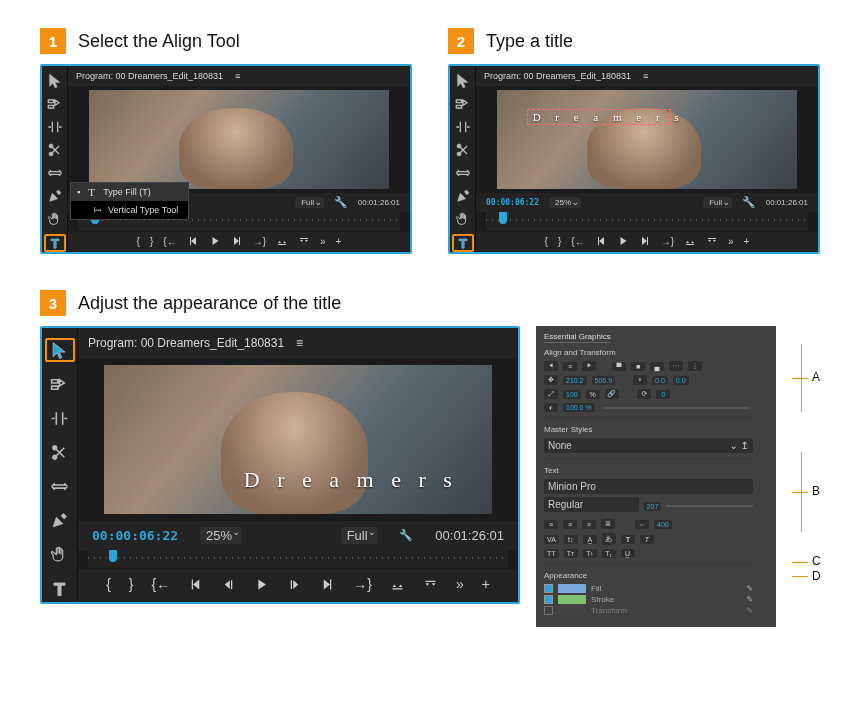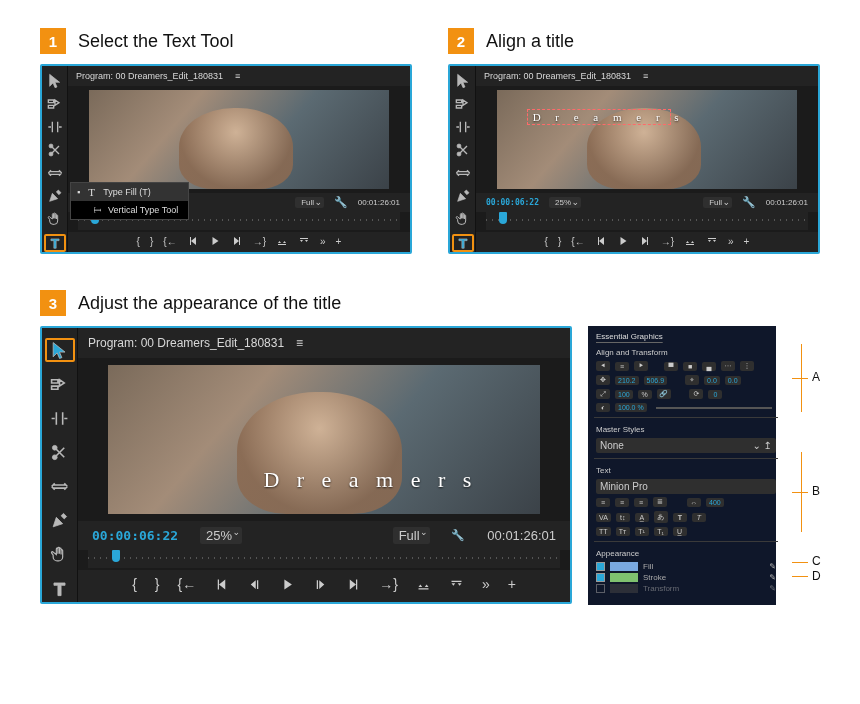--- a/index.html
+++ b/index.html
@@ -175,25 +175,25 @@
   }
   .tool-flyout .fly-row { display:flex; align-items:center; gap:6px; padding:3px 10px 3px 6px; }
   .tool-flyout .fly-row:first-child { background:#333; }
   .fly-t { font-family: Georgia, serif; font-size:11px; width:11px; text-align:center; }
 
   
   .step3-row { display:flex; gap:16px; align-items:flex-start; }
 
   
   .eg-panel {
-    width: 188px;
-    background:#0f172a;
+    width: 240px;
+    background:#404040;
     color:#aaa;
     font-size:8px;
-    padding:6px 0 10px 8px;
+    padding:6px 23px 10px 8px;
     position:relative;
   }
   .eg-header-t { color:#ddd; text-decoration: underline; text-decoration-color:#666; text-underline-offset:3px; }
   .eg-sub { color:#ccc; margin: 7px 0 4px 0; font-size:8px; }
   .eg-icon-row { display:flex; gap:5px; margin-bottom:4px; flex-wrap:wrap; align-items:center; }
   .eg-chip { background:#2f2f2f; color:#ccc; padding:1px 3px; border-radius:2px; font-size:7px; min-width:14px; text-align:center; }
   .eg-chip.blue { color:#2aa7d8; }
   .eg-value { background:#2f2f2f; padding:2px 4px; width:100%; color:#ccc; font-size:10px; border-radius:2px; margin-bottom:3px; }
   .eg-line { height:1px; background:#3a3a3a; margin:5px -2px; }
   .eg-check { display:flex; align-items:center; gap:5px; margin:2px 0; }
@@ -213,21 +213,21 @@
 
 </style>
 </head>
 <body>
 
 <div class="step-row">
 
   <div class="step">
     <div class="step-header">
       <div class="step-num">1</div>
-      <div class="step-title">Select the Text Tool</div>
+      <div class="step-title">Select the Align Tool</div>
     </div>
 
     <div class="panel small">
       <div class="toolbar">
         <div class="tool-btn">
             <svg class="tool-icon" viewBox="0 0 24 24">
               <path d="M4 2l0 18 5-5 3 7 3-1-3-7 7 0z"></path>
             </svg>
           </div>
         <div class="tool-btn">
@@ -326,21 +326,21 @@
           <span class="fly-t" style="transform:rotate(-90deg) scaleX(.8)">T</span>
           <span>Vertical Type Tool</span>
         </div>
       </div>
     </div>
   </div>
 
   <div class="step">
     <div class="step-header">
       <div class="step-num">2</div>
-      <div class="step-title">Align a title</div>
+      <div class="step-title">Type a title</div>
     </div>
 
     <div class="panel small">
       <div class="toolbar">
         <div class="tool-btn">
             <svg class="tool-icon" viewBox="0 0 24 24">
               <path d="M4 2l0 18 5-5 3 7 3-1-3-7 7 0z"></path>
             </svg>
           </div>
         <div class="tool-btn">
@@ -581,20 +581,25 @@
       </div>
 
       <div class="eg-line"></div>
       <div class="eg-sub">Master Styles</div>
       <div class="eg-value"><span>None</span> <span style="float:right">⌄ ↥</span></div>
 
       <div class="eg-line"></div>
       <div class="eg-sub">Text</div>
       <div class="eg-value">Minion Pro</div>
       <div class="eg-icon-row">
+        <span class="eg-value" style="flex:1">Regular</span>
+        <span class="eg-chip blue">207</span>
+        <div style="flex:1; height:2px; background:#555"></div>
+      </div>
+      <div class="eg-icon-row">
         <span class="eg-chip">≡</span>
         <span class="eg-chip">≡</span>
         <span class="eg-chip">≡</span>
         <span class="eg-chip">≣</span>
         <span style="width:10px"></span>
         <span class="eg-chip">⇔</span>
         <span class="eg-chip blue">400</span>
       </div>
       <div class="eg-icon-row">
         <span class="eg-chip">VA</span>

